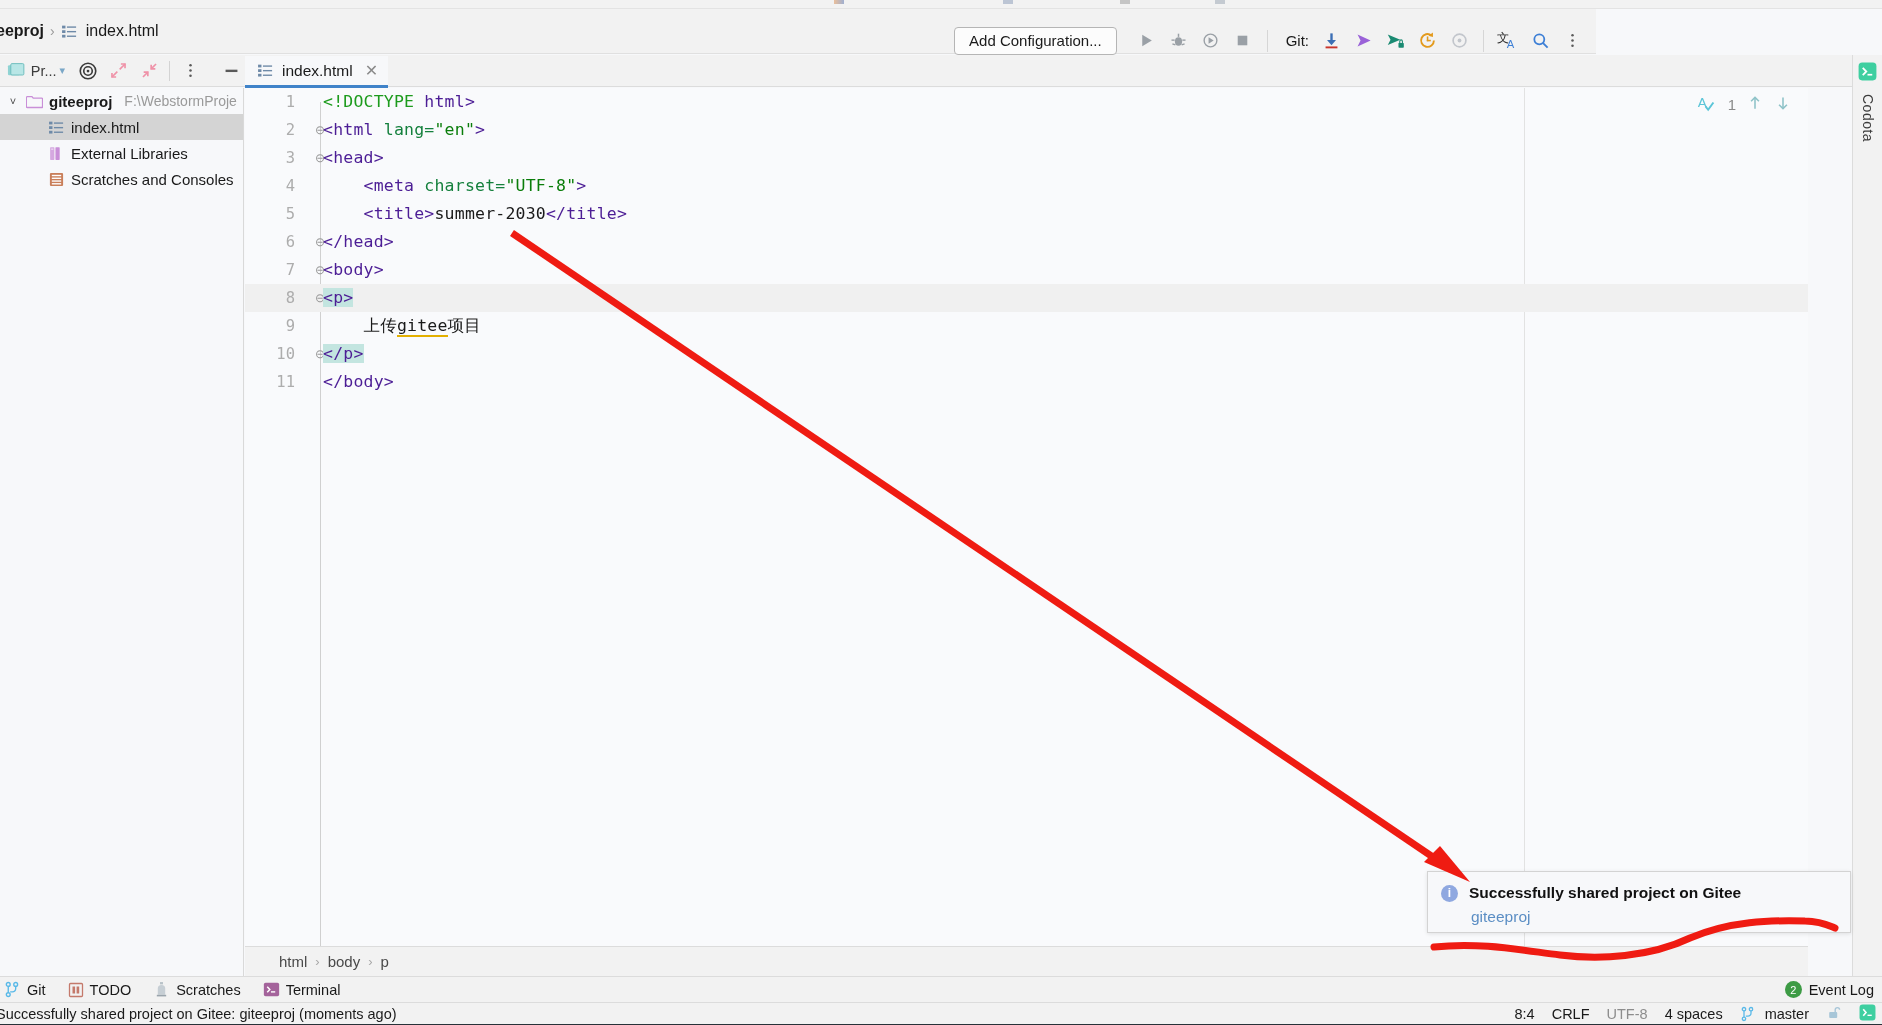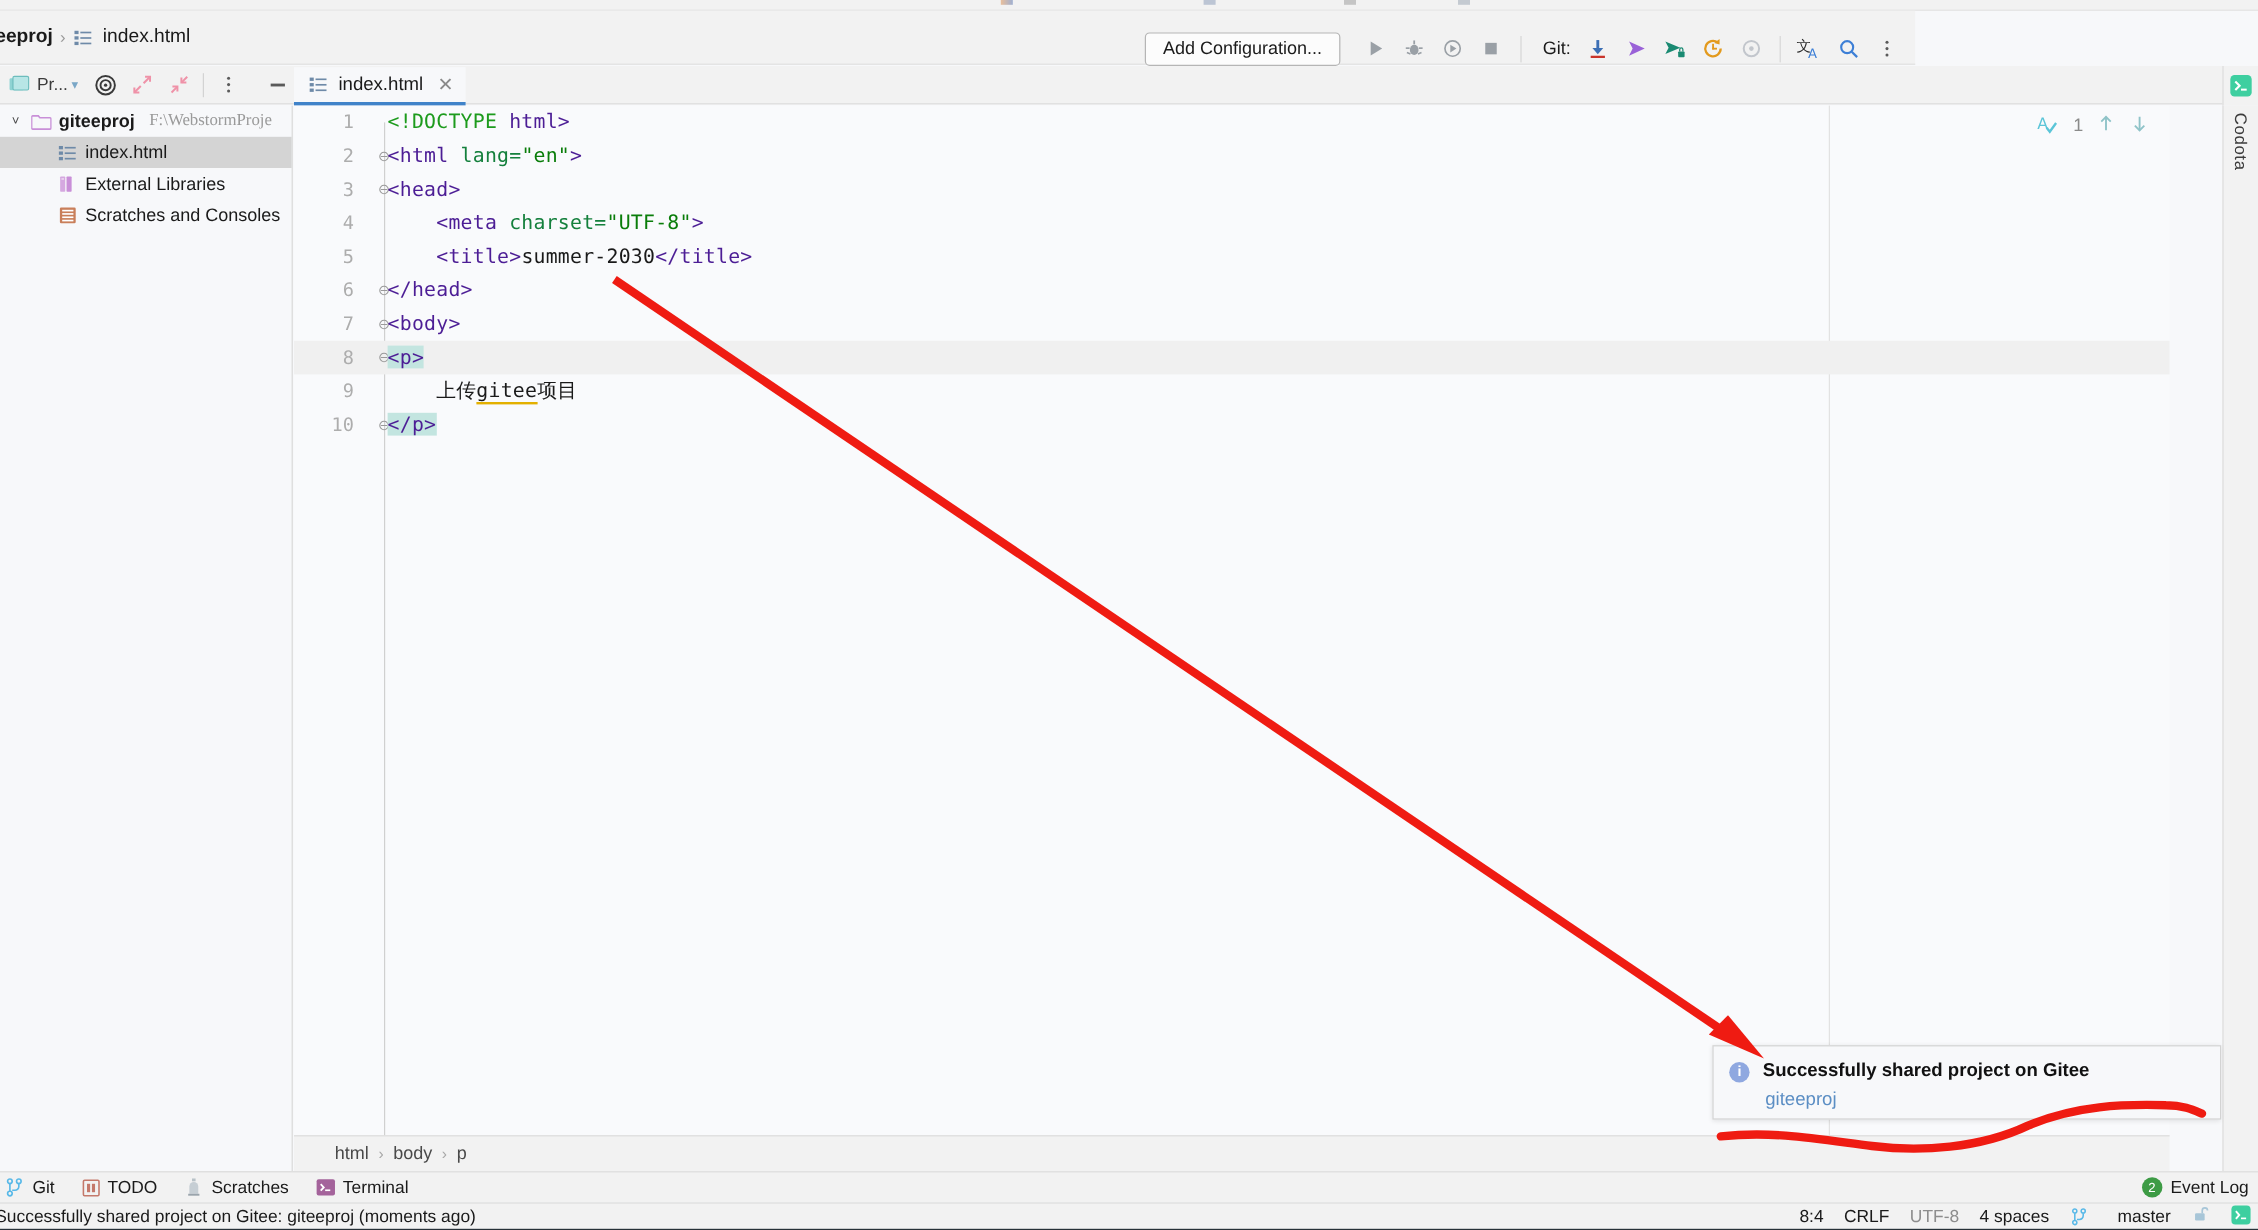--- a/index.html
+++ b/index.html
@@ -72,21 +72,21 @@
   .tree {
     position:absolute; left:0; top:88px; width:244px; bottom:49px;
     background:#f7f8fa; border-right:1px solid #d9d9d9;
     font-size:15px; color:#1a1a1a;
   }
   .tnode { height:26px; display:flex; align-items:center; gap:6px; padding-left:4px; white-space:nowrap; }
   .tnode.sel { background:#d4d4d4; }
   .tnode .arrow { width:14px; color:#4a4a4a; font-size:11px; text-align:center; }
   .tnode .nm { font-weight:normal; }
   .tnode .nm.b { font-weight:bold; }
-  .tnode .path { color:#9a9a9a; font-size:14px; margin-left:6px; overflow:hidden;font-family:Liberation Serif, serif; }
+  .tnode .path { color:#9a9a9a; font-size:14px; margin-left:6px; overflow:hidden; }
 
   
   .editor {
     position:absolute; left:245px; top:88px; right:74px; bottom:49px;
     background:#f9fafc;
   }
   .code-surface { position:absolute; left:0; top:0; right:0; bottom:0; }
   .crow { position:relative; height:28px; line-height:28px; }
   .crow.cur { background:#f0f0f0; }
   .crow .lnum {
@@ -487,20 +487,25 @@
         </div>
         <div class="crow">
           <span class="lnum">9</span>
           <span class="fold"></span>
           <span class="ctext"><span class="tk-txt">    上传</span><span class="tk-txt sp">gitee</span><span class="tk-txt">项目</span></span>
         </div>
         <div class="crow">
           <span class="lnum">10</span>
           <span class="fold">⊖</span>
           <span class="ctext"><span class="tk-br hl">&lt;/p&gt;</span></span>
+        </div>
+        <div class="crow">
+          <span class="lnum">11</span>
+          <span class="fold"></span>
+          <span class="ctext"><span class="tk-br">&lt;/body&gt;</span></span>
         </div>
       </div>
 
     <div class="inspect">
       <svg width="21" height="21" viewBox="0 0 16 16">
         <text x="0.5" y="10" font-size="10" font-family="DejaVu Sans" fill="#5bc5d8">A</text>
         <polyline points="6.5,9.5 8.5,12 12.5,6.5" fill="none" stroke="#5bc5d8" stroke-width="1.5"></polyline>
       </svg>
       <span style="font-size:15px;color:#8a8a8a;">1</span>
       <span>
@@ -573,21 +578,21 @@
     </span>
   </div>
 
   <div class="statusbar">
     <span class="sb-msg">Successfully shared project on Gitee: giteeproj (moments ago)</span>
     <span class="sb-right">
       <span>8:4</span>
       <span>CRLF</span>
       <span class="sb-dim">UTF-8</span>
       <span>4 spaces</span>
-      <span style="display:flex;align-items:flex-start;gap:24px;">
+      <span style="display:flex;align-items:flex-start;gap:9px;">
         <svg width="16" height="16" viewBox="0 0 16 16">
           <circle cx="4" cy="3.2" r="1.7" fill="none" stroke="#59b9e8" stroke-width="1.3"></circle>
           <circle cx="11" cy="3.2" r="1.7" fill="none" stroke="#59b9e8" stroke-width="1.3"></circle>
           <circle cx="4" cy="12.8" r="1.7" fill="none" stroke="#59b9e8" stroke-width="1.3"></circle>
           <line x1="4" y1="5" x2="4" y2="11" stroke="#59b9e8" stroke-width="1.3"></line>
           <path d="M11 5 v2.2 a3 3 0 0 1-3 3 H5.8" fill="none" stroke="#59b9e8" stroke-width="1.3"></path>
         </svg>
         <span>master</span>
       </span>
       <span>

